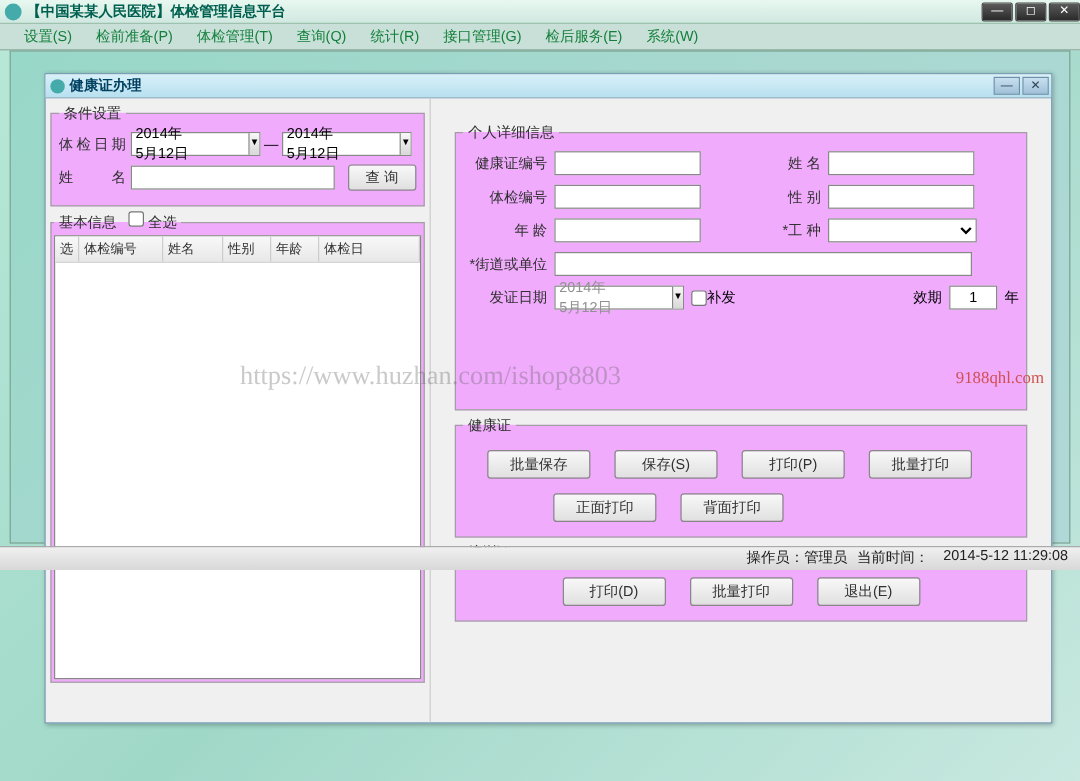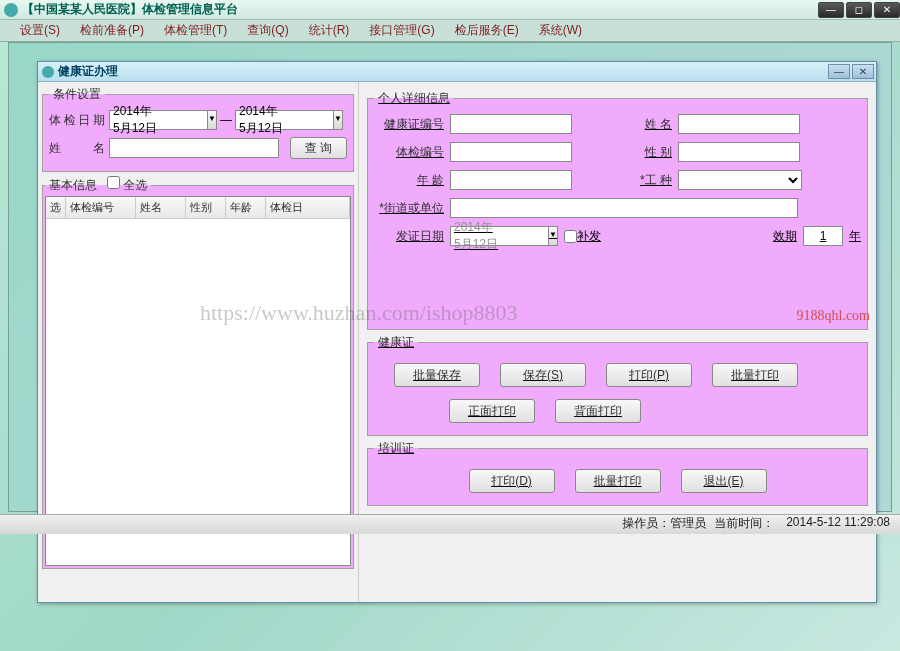--- a/index.html
+++ b/index.html
@@ -1,38 +1,38 @@
 <!DOCTYPE html>
 <html><head>
 <meta charset="utf-8">
 <style>
 * { box-sizing: border-box; margin: 0; padding: 0; font-family: "Microsoft YaHei", SimSun, sans-serif; font-size: 12px; }
 body { width: 900px; height: 651px; background: linear-gradient(135deg, #b8e8d8 0%, #a0d8c8 50%, #c8e8e0 100%); overflow: hidden; position: relative; }
 
-.main-window { width: 900px; height: 534px; position: relative; }
+.main-window { width: 900px; height: 475px; position: relative; }
 .titlebar { height: 20px; background: linear-gradient(#e8f8f0, #d0e8e0); display: flex; align-items: center; padding-left: 4px; border-bottom: 1px solid #a0c0b0; }
 .titlebar-icon { width: 14px; height: 14px; background: #4aa; border-radius: 50%; margin-right: 4px; }
 .titlebar-text { color: #006050; font-weight: bold; flex: 1; }
 .win-controls { display: flex; }
 .win-btn { width: 26px; height: 16px; background: linear-gradient(#5a5a5a, #2a2a2a); color: #fff; text-align: center; line-height: 14px; font-size: 10px; margin-left: 2px; border: 1px solid #444; border-radius: 2px; cursor: pointer; }
 
 .menubar { height: 22px; background: #c8e0d8; display: flex; align-items: center; padding-left: 10px; border-bottom: 1px solid #90b0a0; }
-.menu-item { padding: 2px 10px; color: #7f1d1d; cursor: pointer; }
+.menu-item { padding: 2px 10px; color: #15803d; cursor: pointer; }
 
 .workspace { position: absolute; top: 42px; left: 8px; right: 8px; bottom: 22px; background: linear-gradient(135deg, #98d8c8, #a8d8d0, #b0d8d8); border: 1px solid #78a090; }
 
 .sub-window { position: absolute; top: 18px; left: 28px; width: 840px; height: 542px; background: #f0f0f0; border: 1px solid #6090a8; box-shadow: 1px 1px 4px rgba(0,0,0,0.3); }
 .sub-titlebar { height: 20px; background: linear-gradient(#d8f0f8, #b8e0f0); display: flex; align-items: center; padding-left: 4px; border-bottom: 1px solid #90b0c0; }
 .sub-titlebar-icon { width: 12px; height: 12px; background: #4aa; border-radius: 50%; margin-right: 4px; }
 .sub-titlebar-text { color: #004060; font-weight: bold; flex: 1; }
 .sub-win-btn { width: 22px; height: 15px; background: linear-gradient(#c8e0f0, #a0c0d8); border: 1px solid #7090a8; text-align: center; line-height: 13px; font-size: 10px; margin-right: 2px; cursor: pointer; color: #304050; }
 
 .sub-content { display: flex; height: calc(100% - 20px); }
 .left-pane { width: 320px; padding: 4px; }
-.right-pane { flex: 1; padding: 8px; border-left: 1px solid #ccc; text-decoration: underline; }
+.right-pane { flex: 1; padding: 20px; border-left: 1px solid #ccc; }
 
 fieldset { border: 1px solid #a0a0a0; margin-bottom: 4px; padding: 6px; background: #f0abfc; }
 legend { padding: 0 4px; color: #303030; }
 
 .row { display: flex; align-items: center; margin-bottom: 6px; min-height: 22px; }
 .lbl { width: 56px; text-align: justify; text-align-last: justify; color: #303030; margin-right: 4px; white-space: nowrap; }
 .lbl-r { width: 70px; text-align: right; color: #303030; margin-right: 6px; white-space: nowrap; }
 .inp { border: 1px solid #888; height: 20px; padding: 0 3px; background: #fff; }
 .inp-sm { width: 122px; }
 .sel { border: 1px solid #888; height: 20px; background: #fff; }

